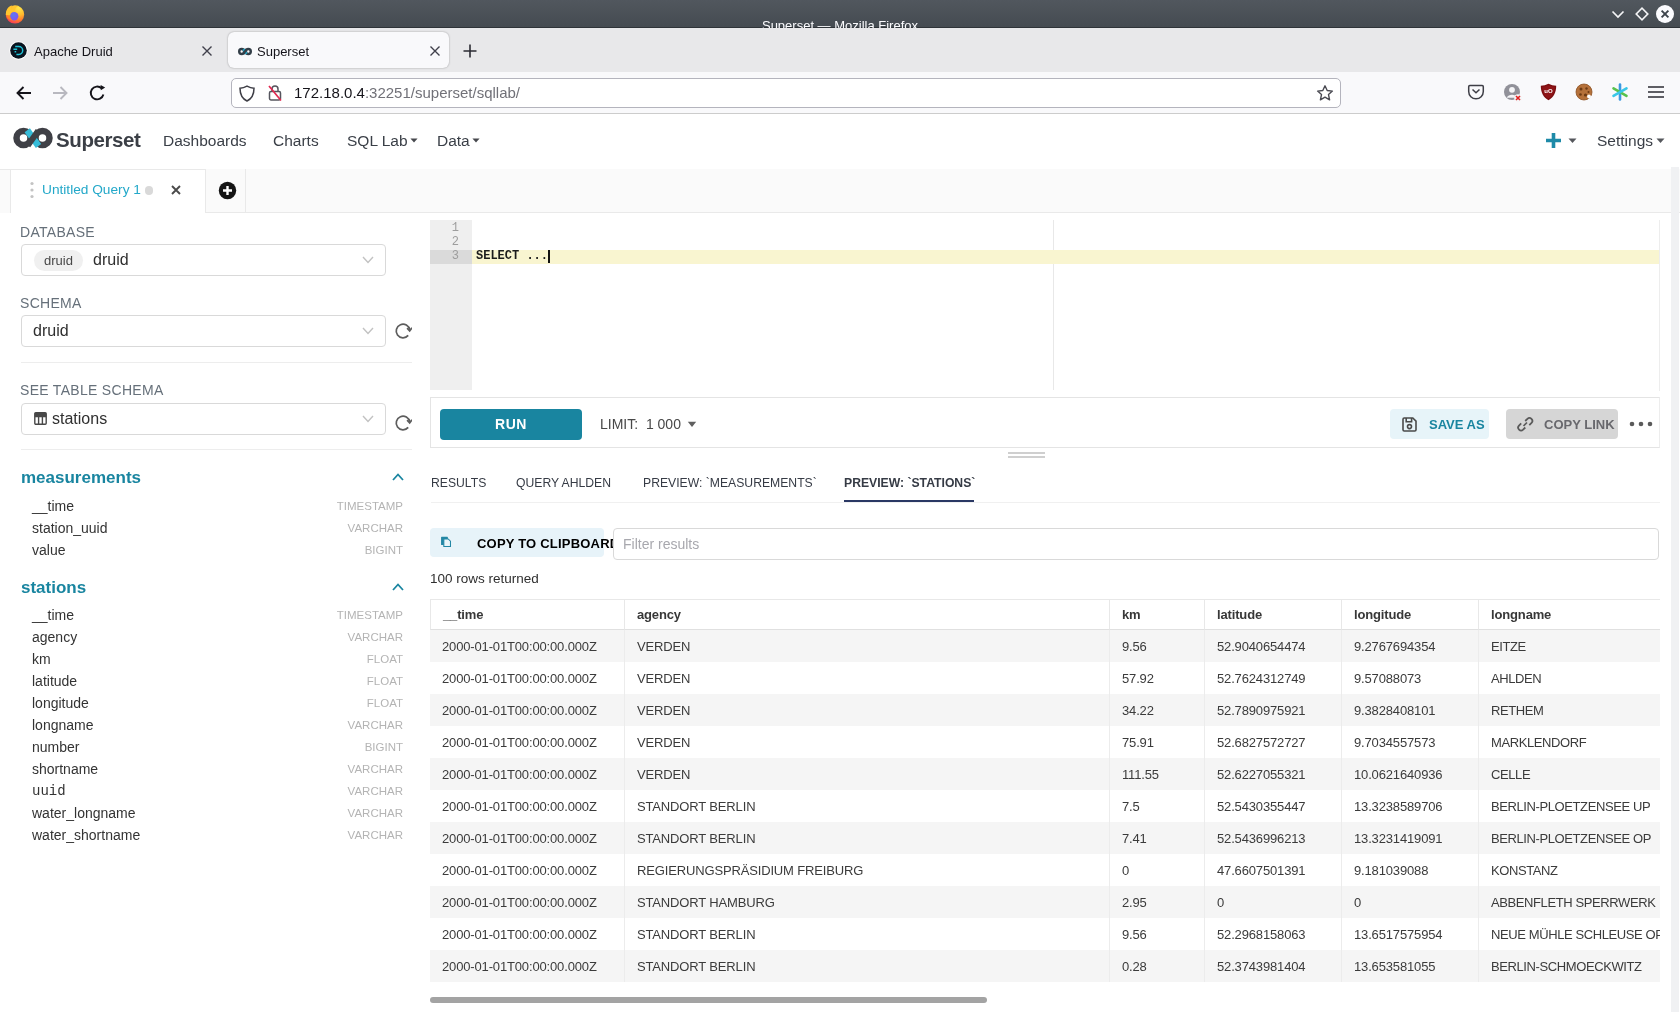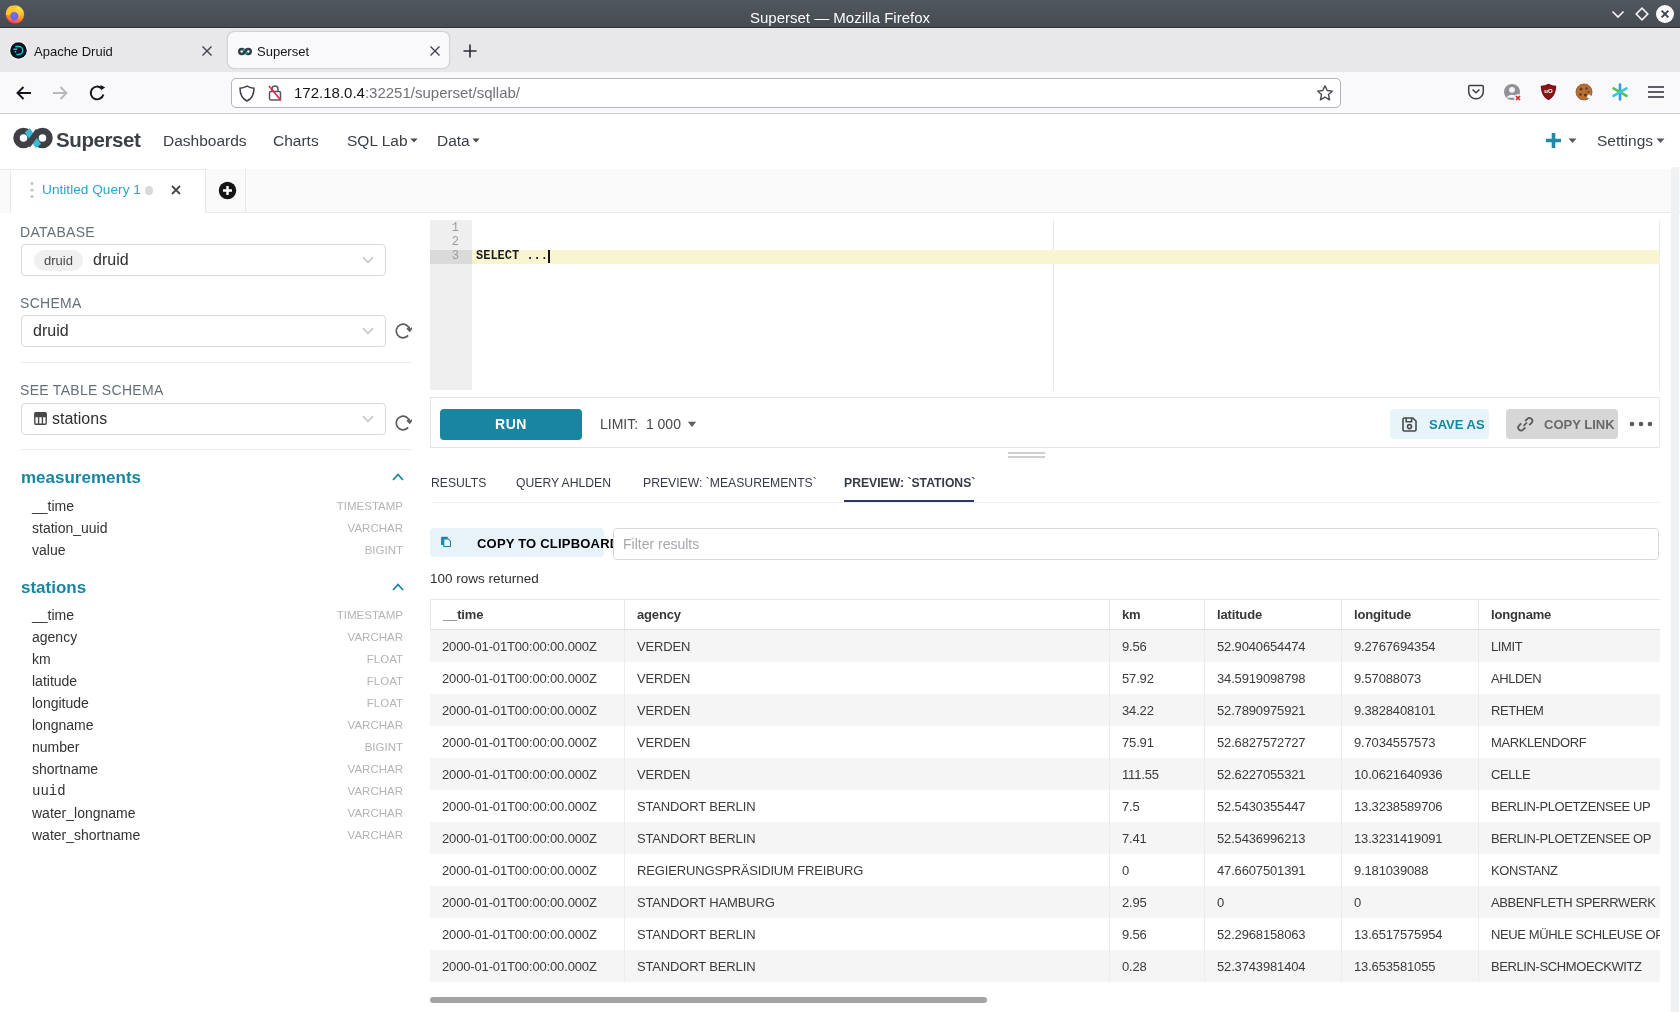--- a/index.html
+++ b/index.html
@@ -2,21 +2,21 @@
 <html><head>
 <meta charset="utf-8">
 <style>
 * { margin:0; padding:0; box-sizing:border-box; }
 html,body { width:1680px; height:1012px; overflow:hidden; }
 body { font-family:"Liberation Sans", sans-serif; background:#fff; }
 #root { position:relative; width:1680px; height:1012px; overflow:hidden; }
 .abs { position:absolute; }
 
 #titlebar { left:0; top:0; width:1680px; height:28px; background:linear-gradient(#51575e,#454b51); border-bottom:1px solid #2e3338; }
-#titletext { left:0; top:4px; width:1680px; height:28px; line-height:27px; text-align:center; color:#fbfbfe; font-size:15px; }
+#titletext { left:0; top:12px; width:1680px; height:28px; line-height:27px; text-align:center; color:#fbfbfe; font-size:13px; }
 #tabbar { left:0; top:28px; width:1680px; height:44px; background:#e8e8ea; }
 .tab-inactive-title { color:#15141a; font-size:13px; }
 #tab-active { left:228px; top:32px; width:221px; height:36px; background:#f9f9fb; border-radius:6px; box-shadow:0 0 2px rgba(0,0,0,0.35); }
 #navbar { left:0; top:72px; width:1680px; height:42px; background:#f9f9fb; border-bottom:1px solid #ccc; }
 #urlbar { left:231px; top:78px; width:1110px; height:30px; background:#fff; border:1px solid #b4b4bd; border-radius:5px; }
 .urltext { font-size:15px; line-height:28px; color:#15141a; }
 .urlgrey { color:#717178; }
 
 #ssheader { left:0; top:114px; width:1680px; height:53px; background:#fff; }
 .navitem { font-size:15.5px; color:#3a3f47; }
@@ -392,27 +392,27 @@
             <th>longname</th>
           </tr>
         </thead>
       <tbody id="tbody">
           <tr class="s">
             <td>2000-01-01T00:00:00.000Z</td>
             <td>VERDEN</td>
             <td>9.56</td>
             <td>52.9040654474</td>
             <td>9.2767694354</td>
-            <td>LIMIT</td>
+            <td>EITZE</td>
           </tr>
           <tr>
             <td>2000-01-01T00:00:00.000Z</td>
             <td>VERDEN</td>
             <td>57.92</td>
-            <td>34.5919098798</td>
+            <td>52.7624312749</td>
             <td>9.57088073</td>
             <td>AHLDEN</td>
           </tr>
           <tr class="s">
             <td>2000-01-01T00:00:00.000Z</td>
             <td>VERDEN</td>
             <td>34.22</td>
             <td>52.7890975921</td>
             <td>9.3828408101</td>
             <td>RETHEM</td>

